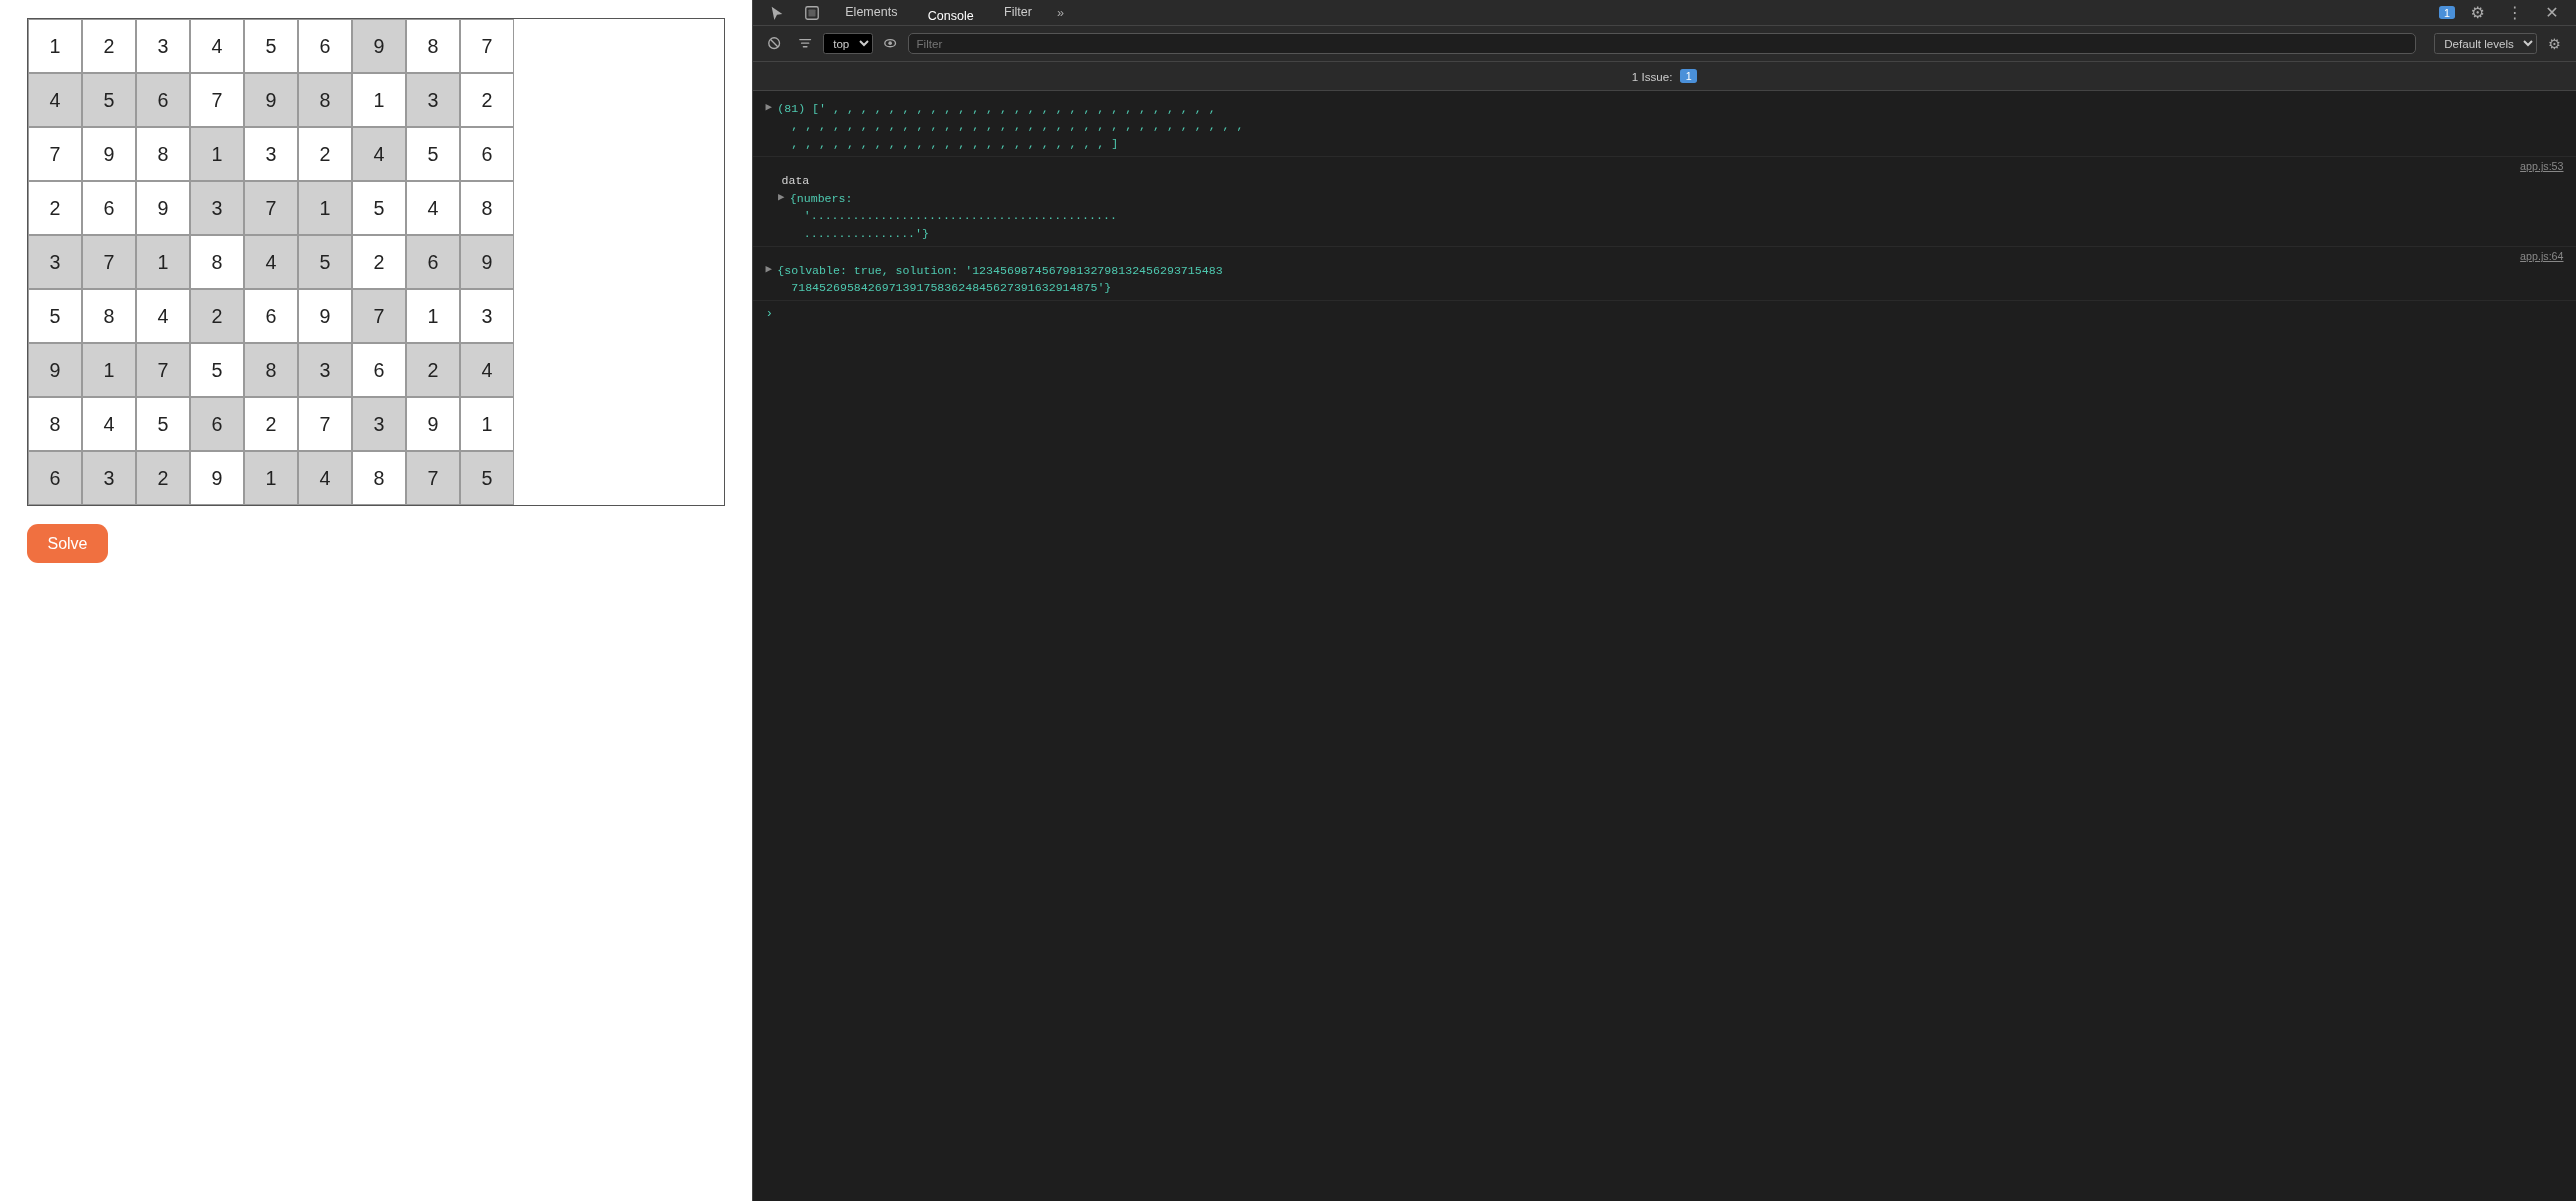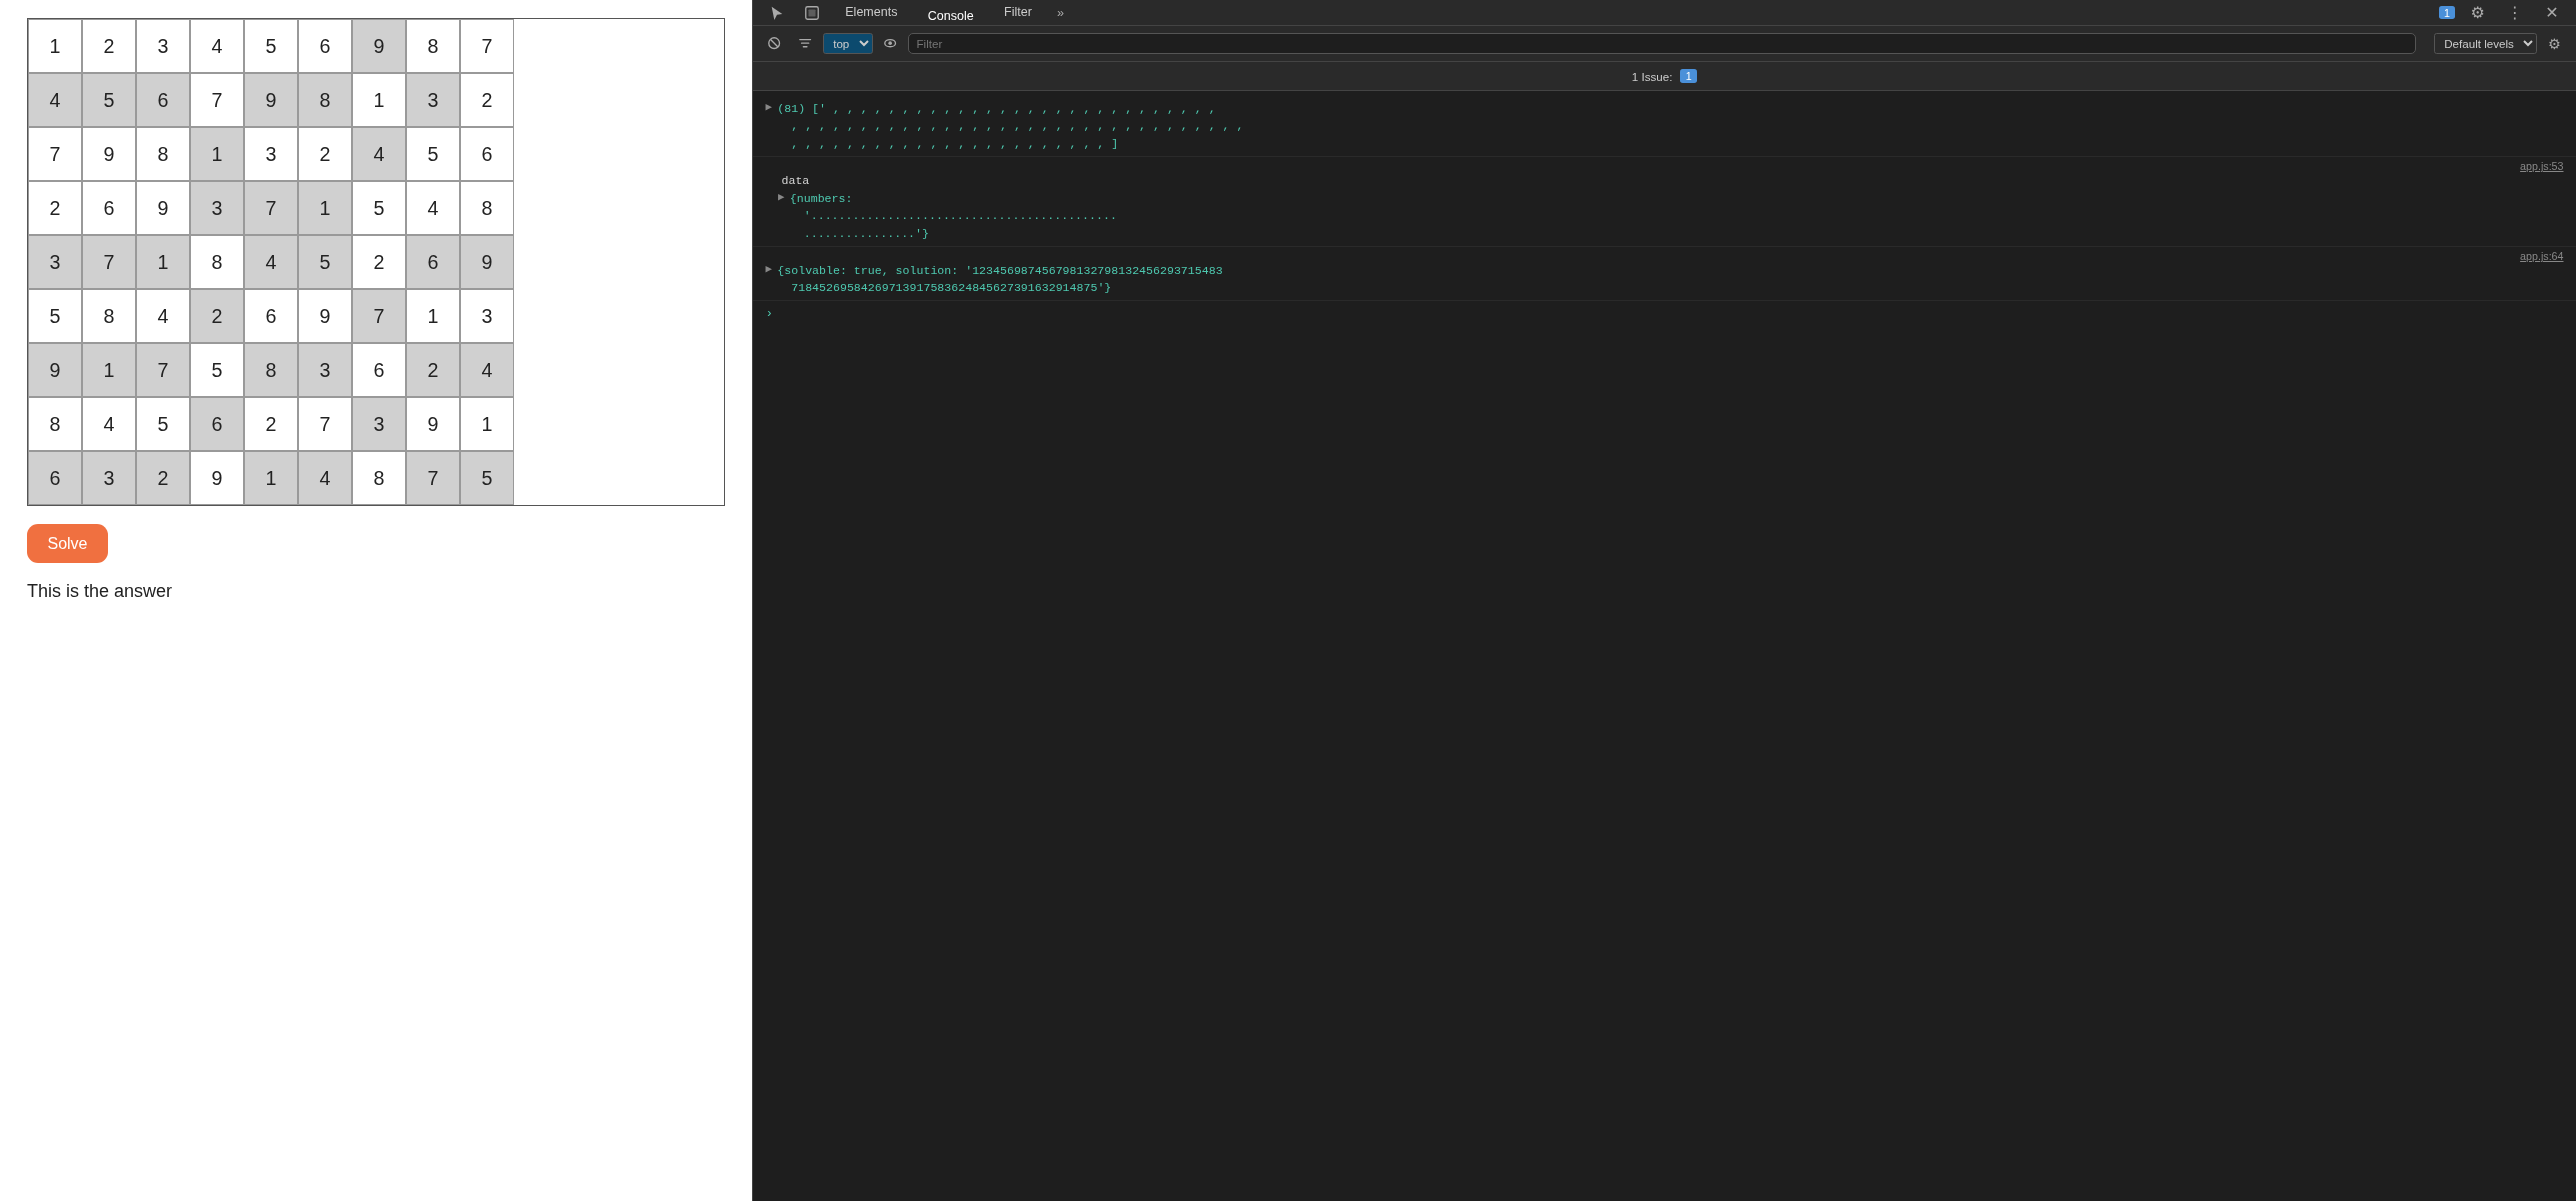--- a/index.html
+++ b/index.html
@@ -160,21 +160,21 @@
       cursor: pointer;
       color: #aaa;
       font-size: 14.3px;
       display: flex;
       align-items: center;
       justify-content: center;
       border-radius: 2.7px;
     }
 
     .context-select {
-      background: #0c4a6e;
+      background: #000000;
       border: 0.9px solid #555;
       color: #ccc;
       font-size: 11.6px;
       padding: 1.8px 5.4px;
       border-radius: 2.7px;
       cursor: pointer;
       font-family: Arial, sans-serif;
     }
 
     .filter-input {
@@ -355,21 +355,20 @@
       <div class="cell gray">3</div>
       <div class="cell gray">2</div>
       <div class="cell white">9</div>
       <div class="cell gray">1</div>
       <div class="cell gray">4</div>
       <div class="cell white">8</div>
       <div class="cell gray">7</div>
       <div class="cell gray">5</div>
     </div>
   <button class="solve-btn">Solve</button>
-  <div class="answer-text">This is the answer</div>
 </div>
 
 <div id="devtools-panel">
 
   <div class="devtools-tabs">
     <button class="tab-icon-btn" title="Cursor">
       <svg width="16" height="16" viewBox="0 0 18 18" fill="none">
           <path d="M3 2l12 8-6 1-3 6z" fill="#aaa"></path>
         </svg>
     </button>

